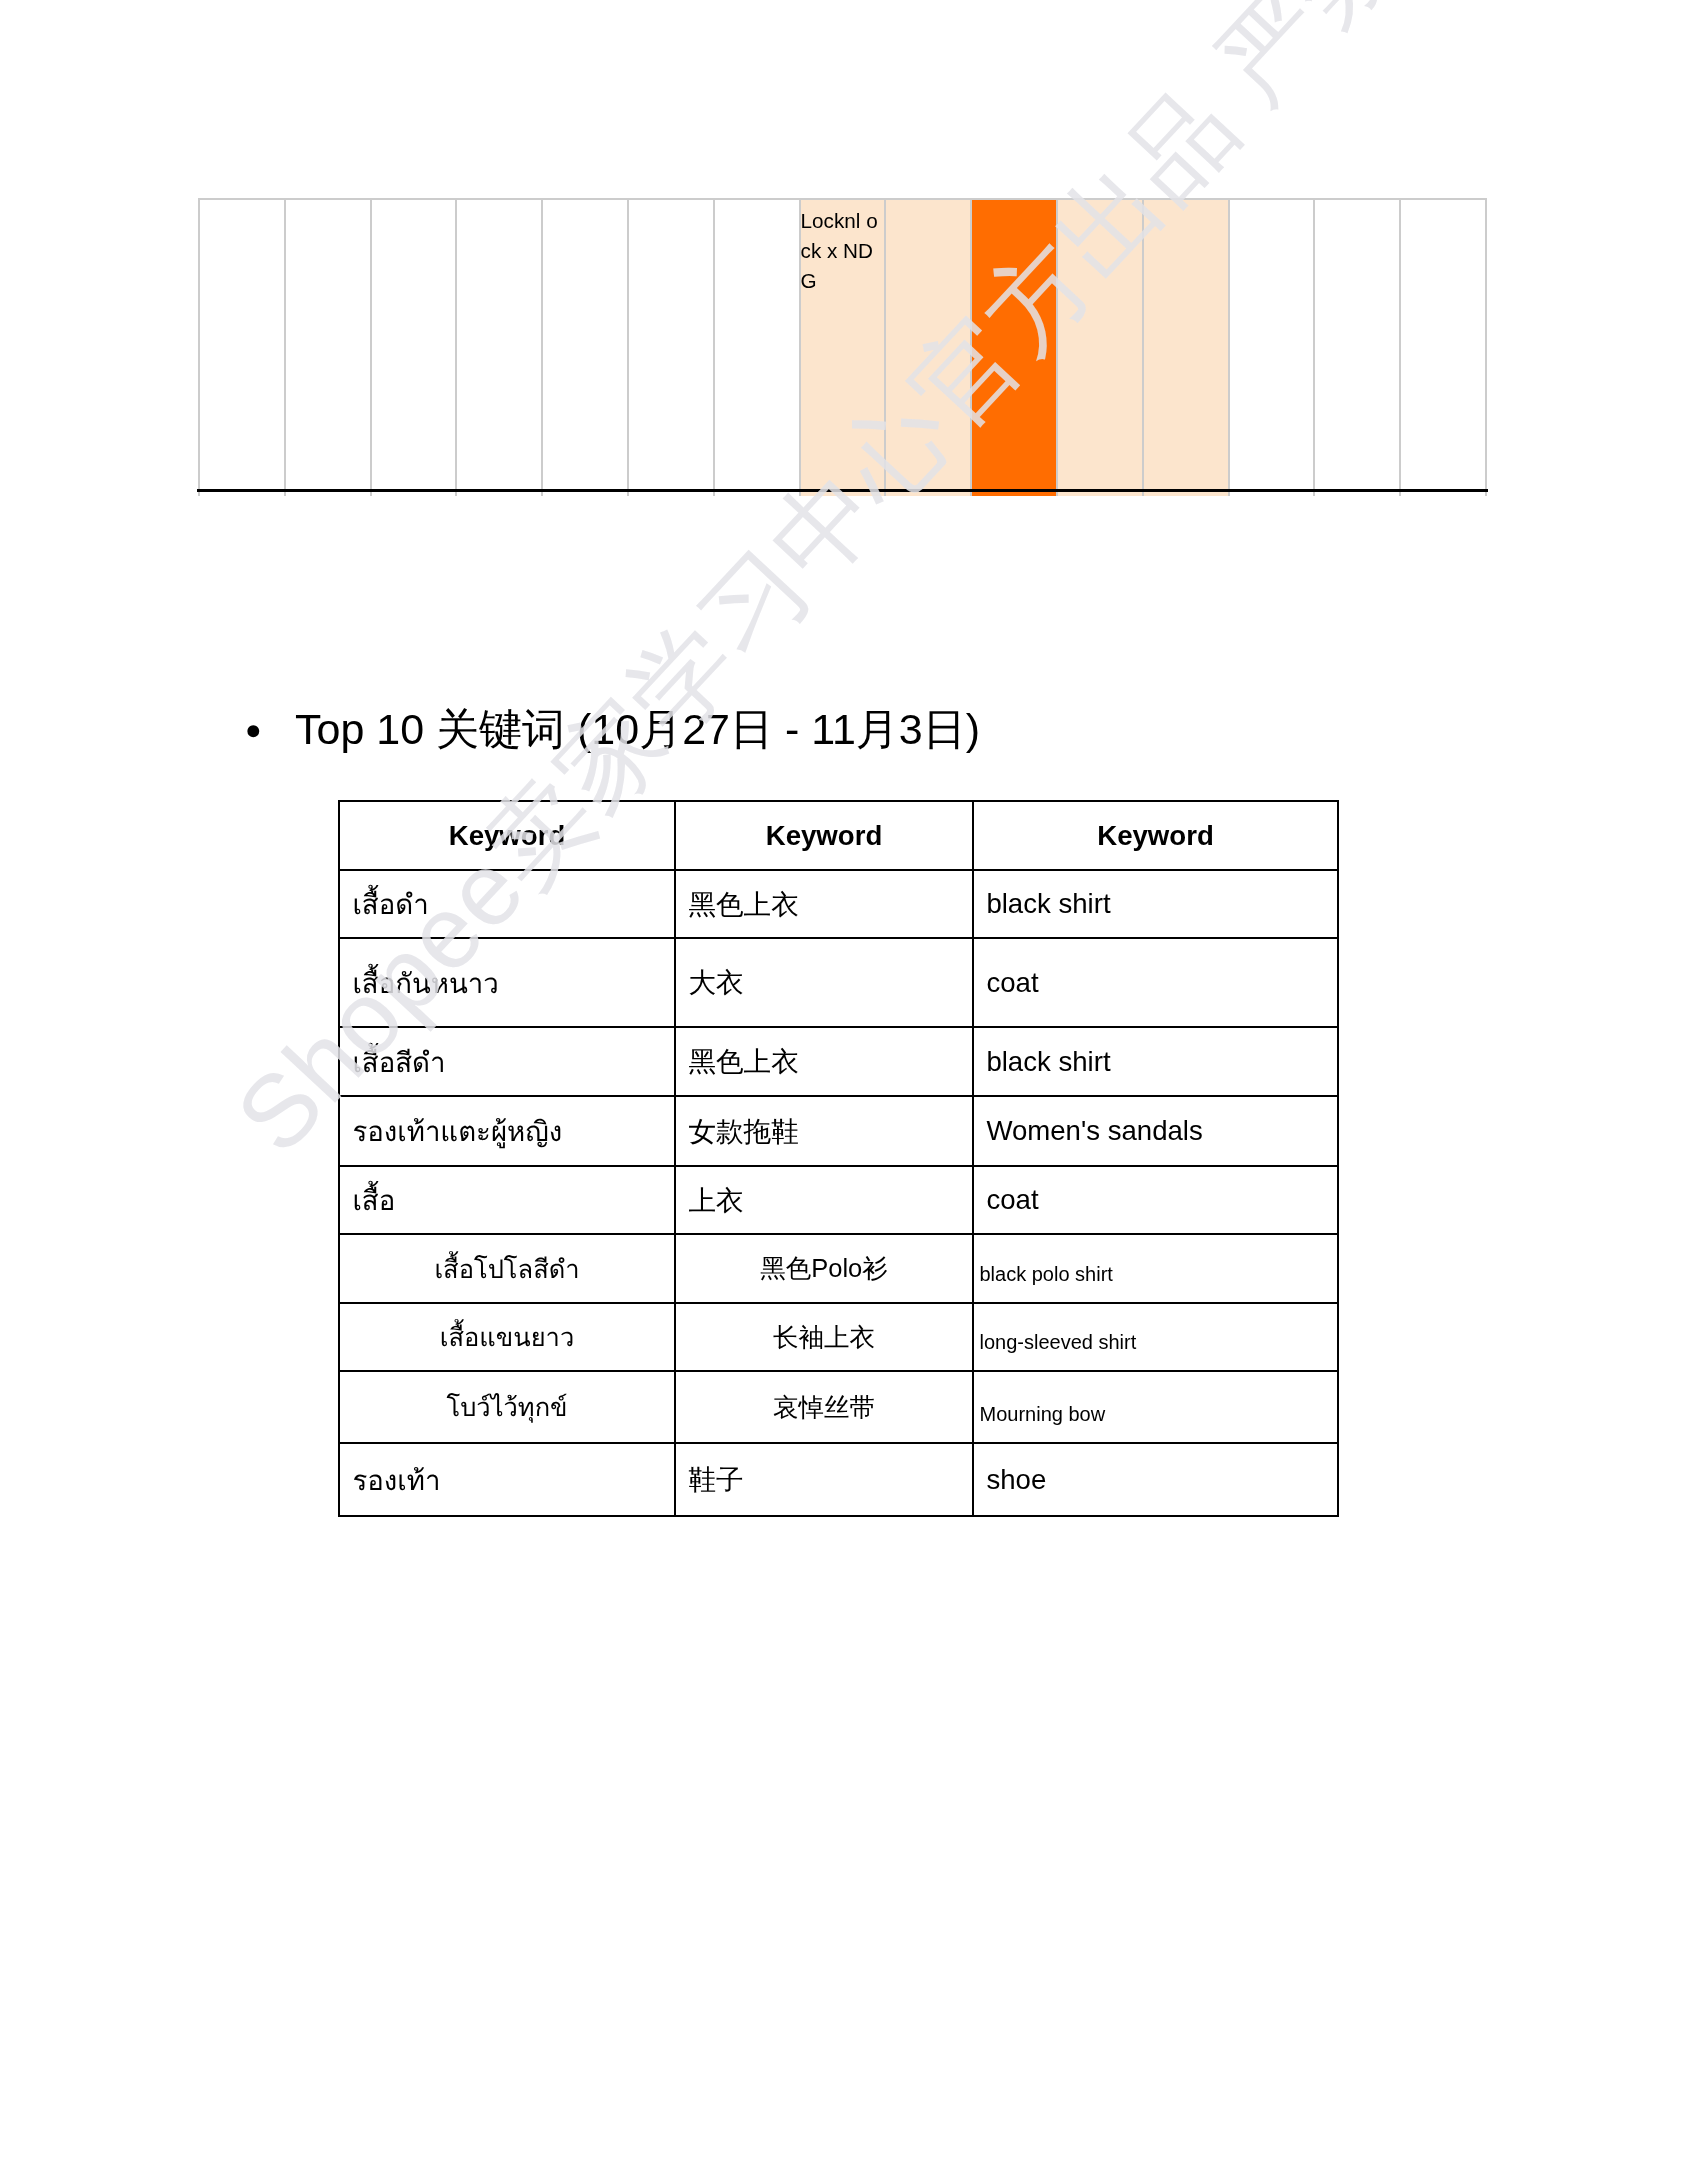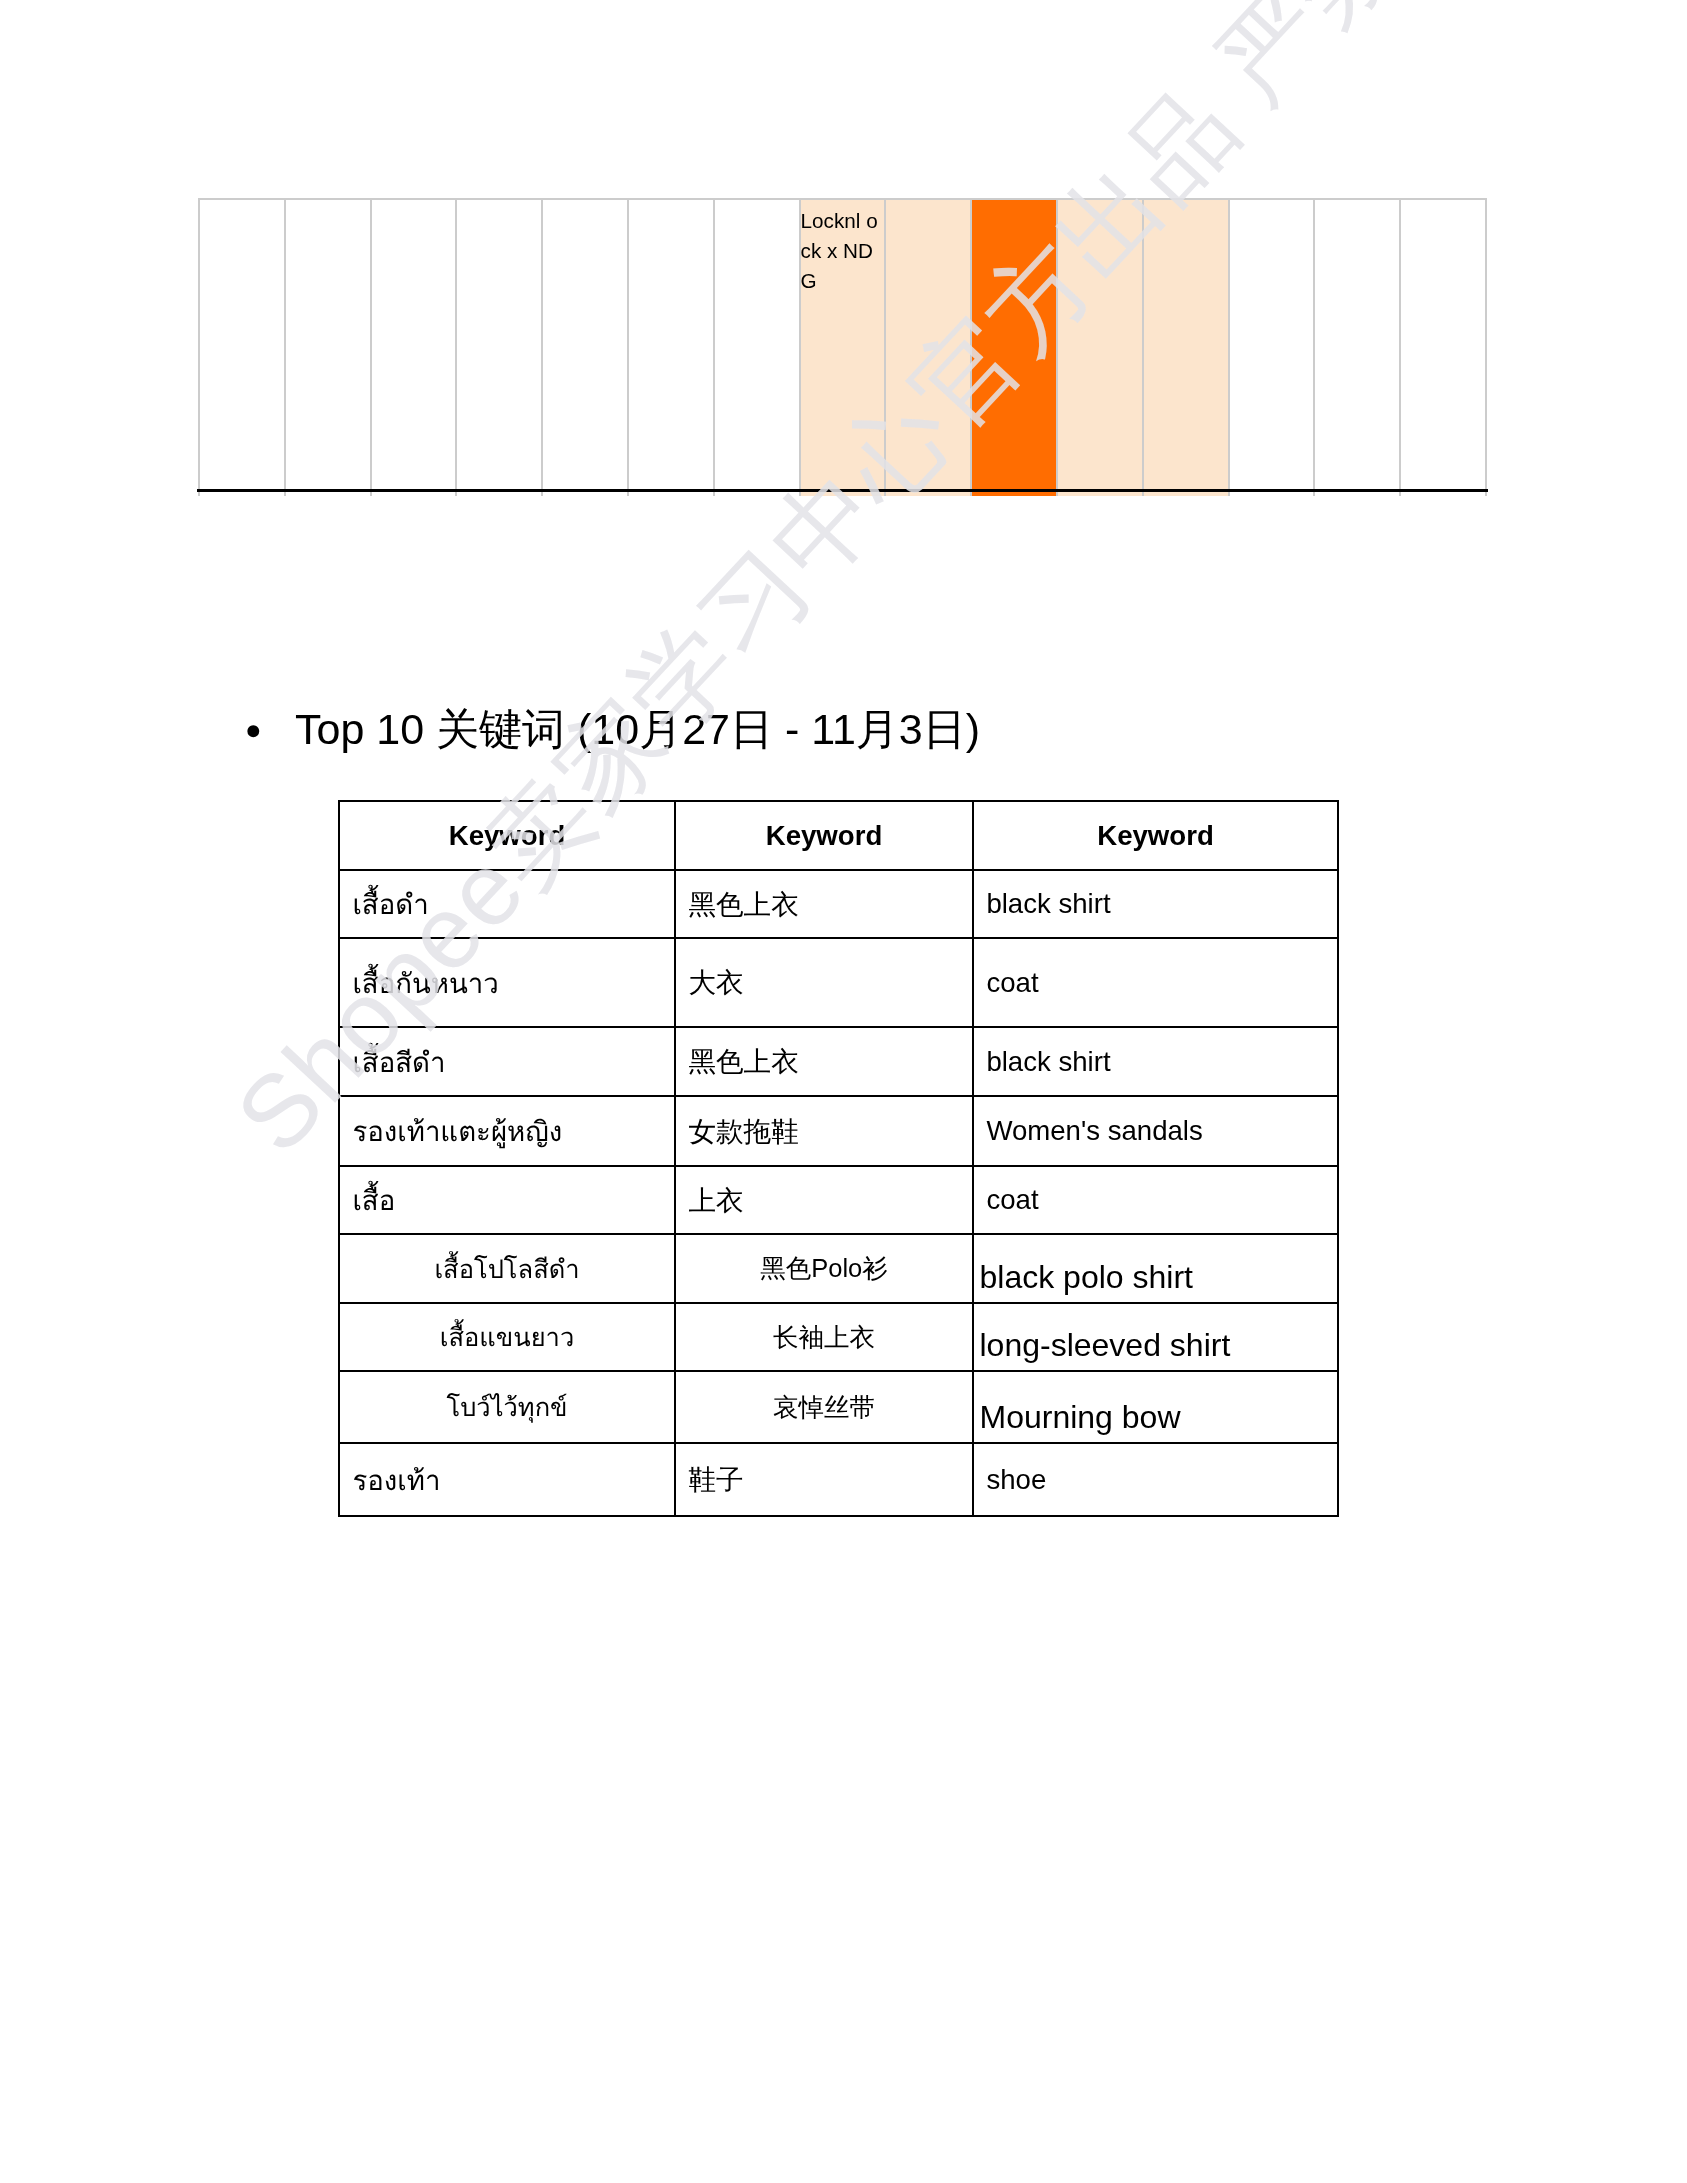--- a/index.html
+++ b/index.html
@@ -20,21 +20,21 @@
              font-size: 43px; line-height: 55px; white-space: nowrap; }
   .heading .bullet { font-size: 27.6px; width: 50px; display: inline-block; }
 
   
   .kw-table { position: absolute; left: 338px; top: 800px; border-collapse: collapse;
               table-layout: fixed; }
   .kw-table td, .kw-table th { border: 2.8px solid #000; box-sizing: border-box; padding: 0 12.4px;
               font-size: 27.6px; vertical-align: middle; white-space: nowrap; overflow: hidden; }
   .kw-table th { font-weight: bold; text-align: center; }
   .kw-table td.small { font-size: 25.5px; text-align: center; }
-  .kw-table td.low { vertical-align: bottom; padding-bottom: 6px; padding-left: 5.5px; font-size: 32px; }
+  .kw-table td.low { vertical-align: bottom; padding-bottom: 16px; padding-left: 5.5px; font-size: 20px; }
 
   
   .watermark { position: absolute; left: 207px; top: 1089px; transform-origin: 0 0;
                transform: rotate(-47deg); font-size: 103px; color: #e3e3e8; white-space: nowrap;
                pointer-events: none; letter-spacing: 1.4px; opacity: 0.85; }
 </style>
 </head>
 <body>
 
 <div class="grid-table">

